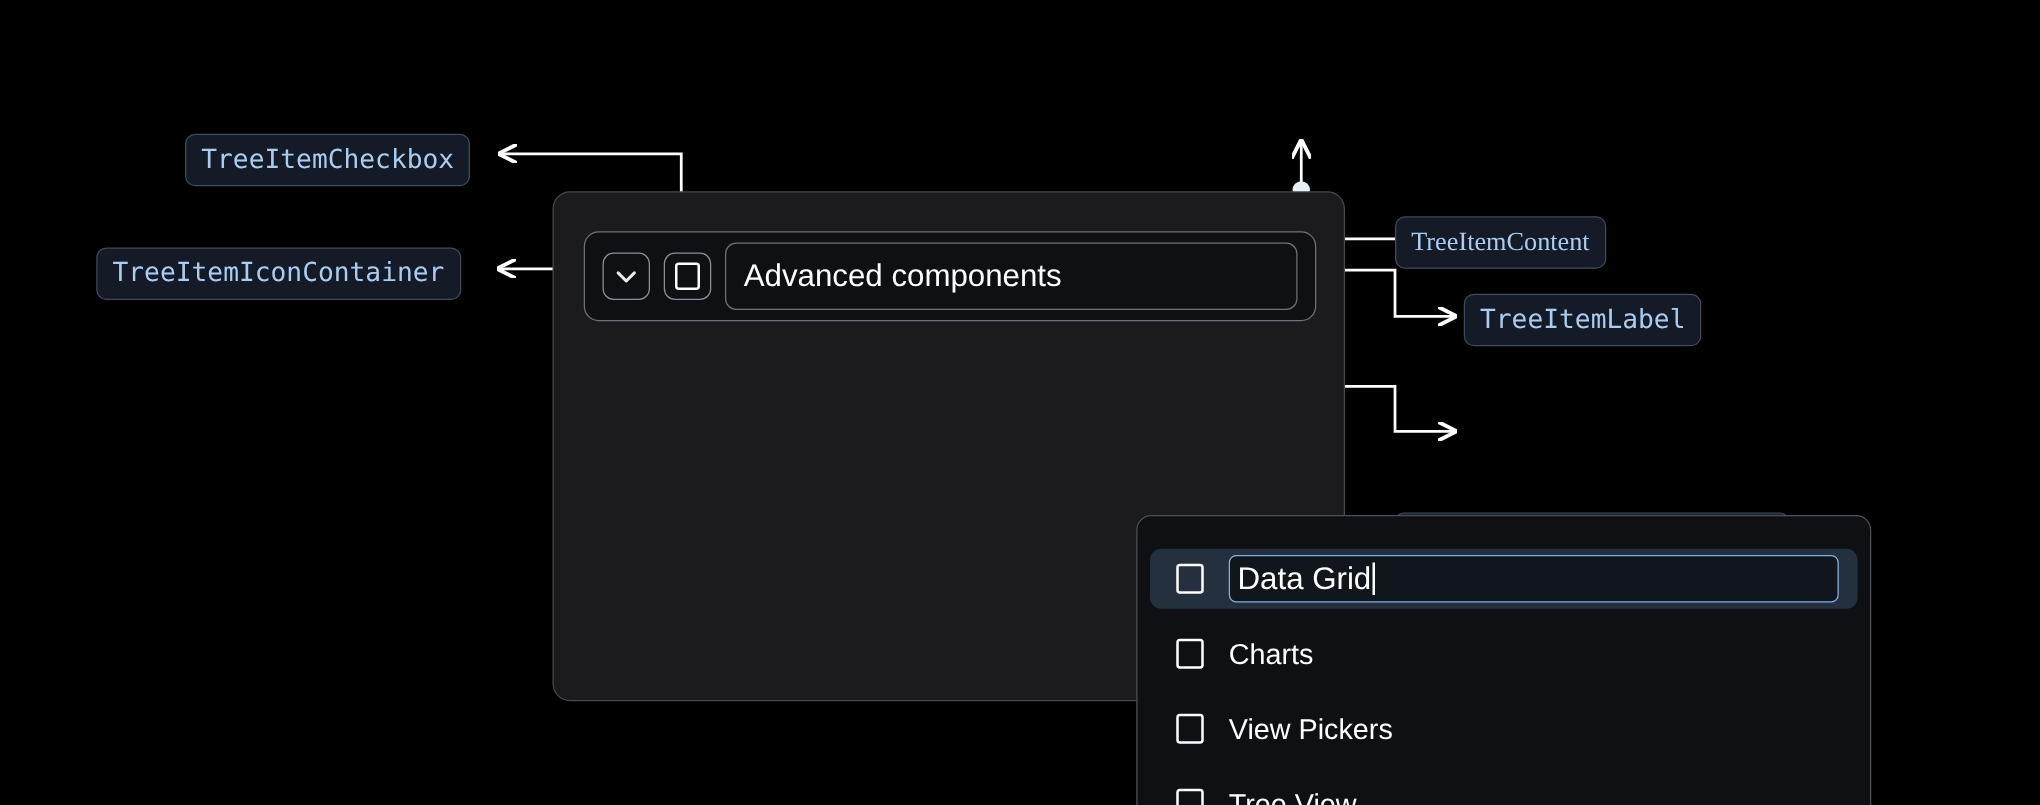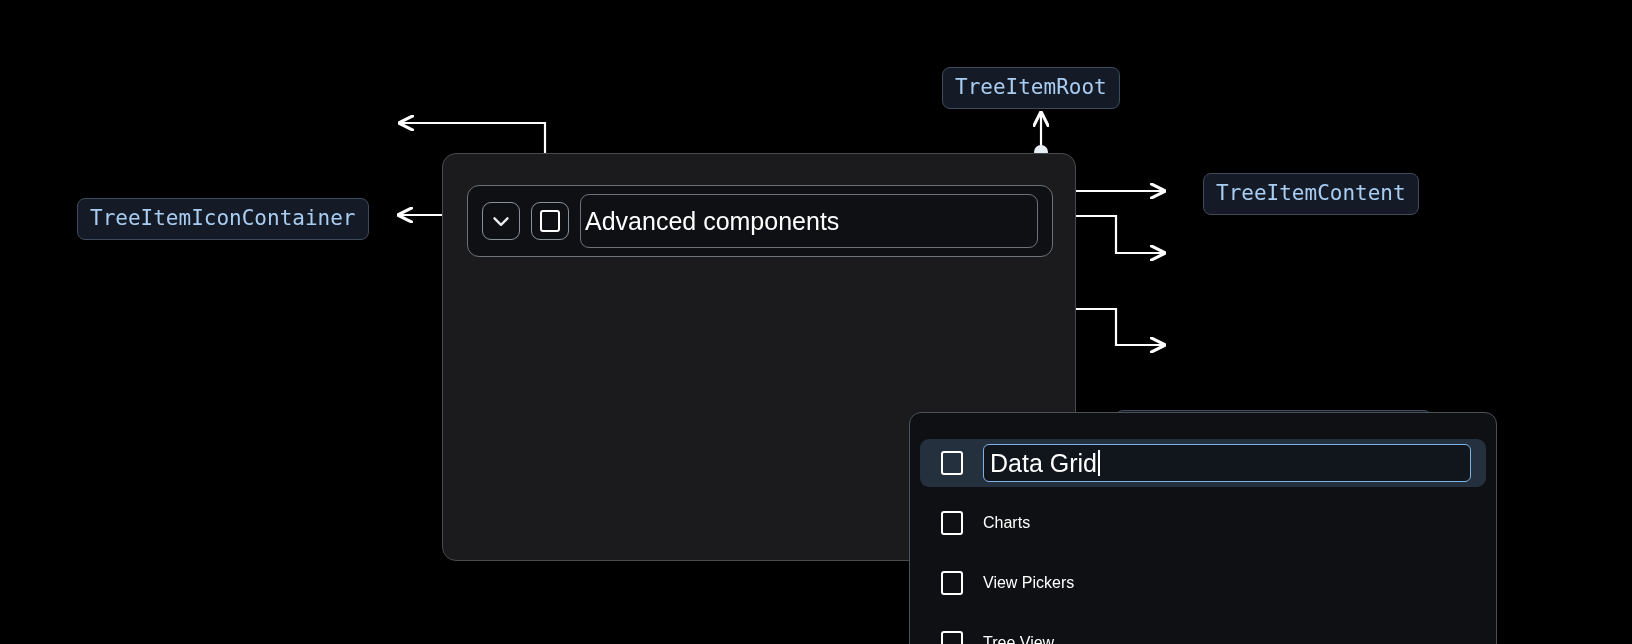--- a/index.html
+++ b/index.html
@@ -111,21 +111,21 @@
   }
 
   .tree-label {
     flex: 1 1 auto;
     height: 54px;
     box-sizing: border-box;
     border: 1px solid #6d7278;
     border-radius: 9px;
     display: flex;
     align-items: center;
-    padding: 0 4px;
+    padding: 0 14px;
     color: #ffffff;
     font-size: 25px;
   }
 
   
   .group-transition {
     position: absolute;
     left: 466px;
     top: 258px;
     width: 588px;
@@ -156,21 +156,21 @@
     width: 22px;
     height: 24px;
     flex: 0 0 22px;
     box-sizing: border-box;
     border: 2.5px solid #ffffff;
     border-radius: 3px;
   }
 
   .child-text {
     color: #ffffff;
-    font-size: 16px;
+    font-size: 23px;
     white-space: nowrap;
   }
 
   .label-input {
     flex: 1 1 auto;
     margin-right: 15px;
     height: 38px;
     box-sizing: border-box;
     background: #11161d;
     border: 1.5px solid #7fb3e8;
@@ -227,27 +227,28 @@
       <circle cx="545" cy="192" r="7"></circle>
       <circle cx="478" cy="215" r="7"></circle>
       <circle cx="1041" cy="152" r="7"></circle>
       <circle cx="1053" cy="191" r="7"></circle>
       <circle cx="1042" cy="216" r="7"></circle>
       <circle cx="1043" cy="309" r="7"></circle>
       <circle cx="1053" cy="428" r="7"></circle>
     </g>
   </svg>
 
+  <div class="badge" style="left:148px; top:107px;">TreeItemCheckbox</div>
 
   <div class="badge" style="left:77px; top:198px;">TreeItemIconContainer</div>
 
-  <div class="badge" style="left:942px; top:67px;">TreeItemRoot</div>
-
-  <div class="badge" style="left:1203px; top:173px;">TreeItemContent</div>
-
+
+  <div class="badge" style="left:1116px; top:173px;font-family:Liberation Serif, serif;">TreeItemContent</div>
+
+  <div class="badge" style="left:1171px; top:235px;">TreeItemLabel</div>
 
 
   <div class="badge" style="left:1115px; top:410px;">TreeItemGroupTransition</div>
 
   <div class="tree-root">
 
     <div class="tree-content">
 
       <div class="icon-container">
         <span>

